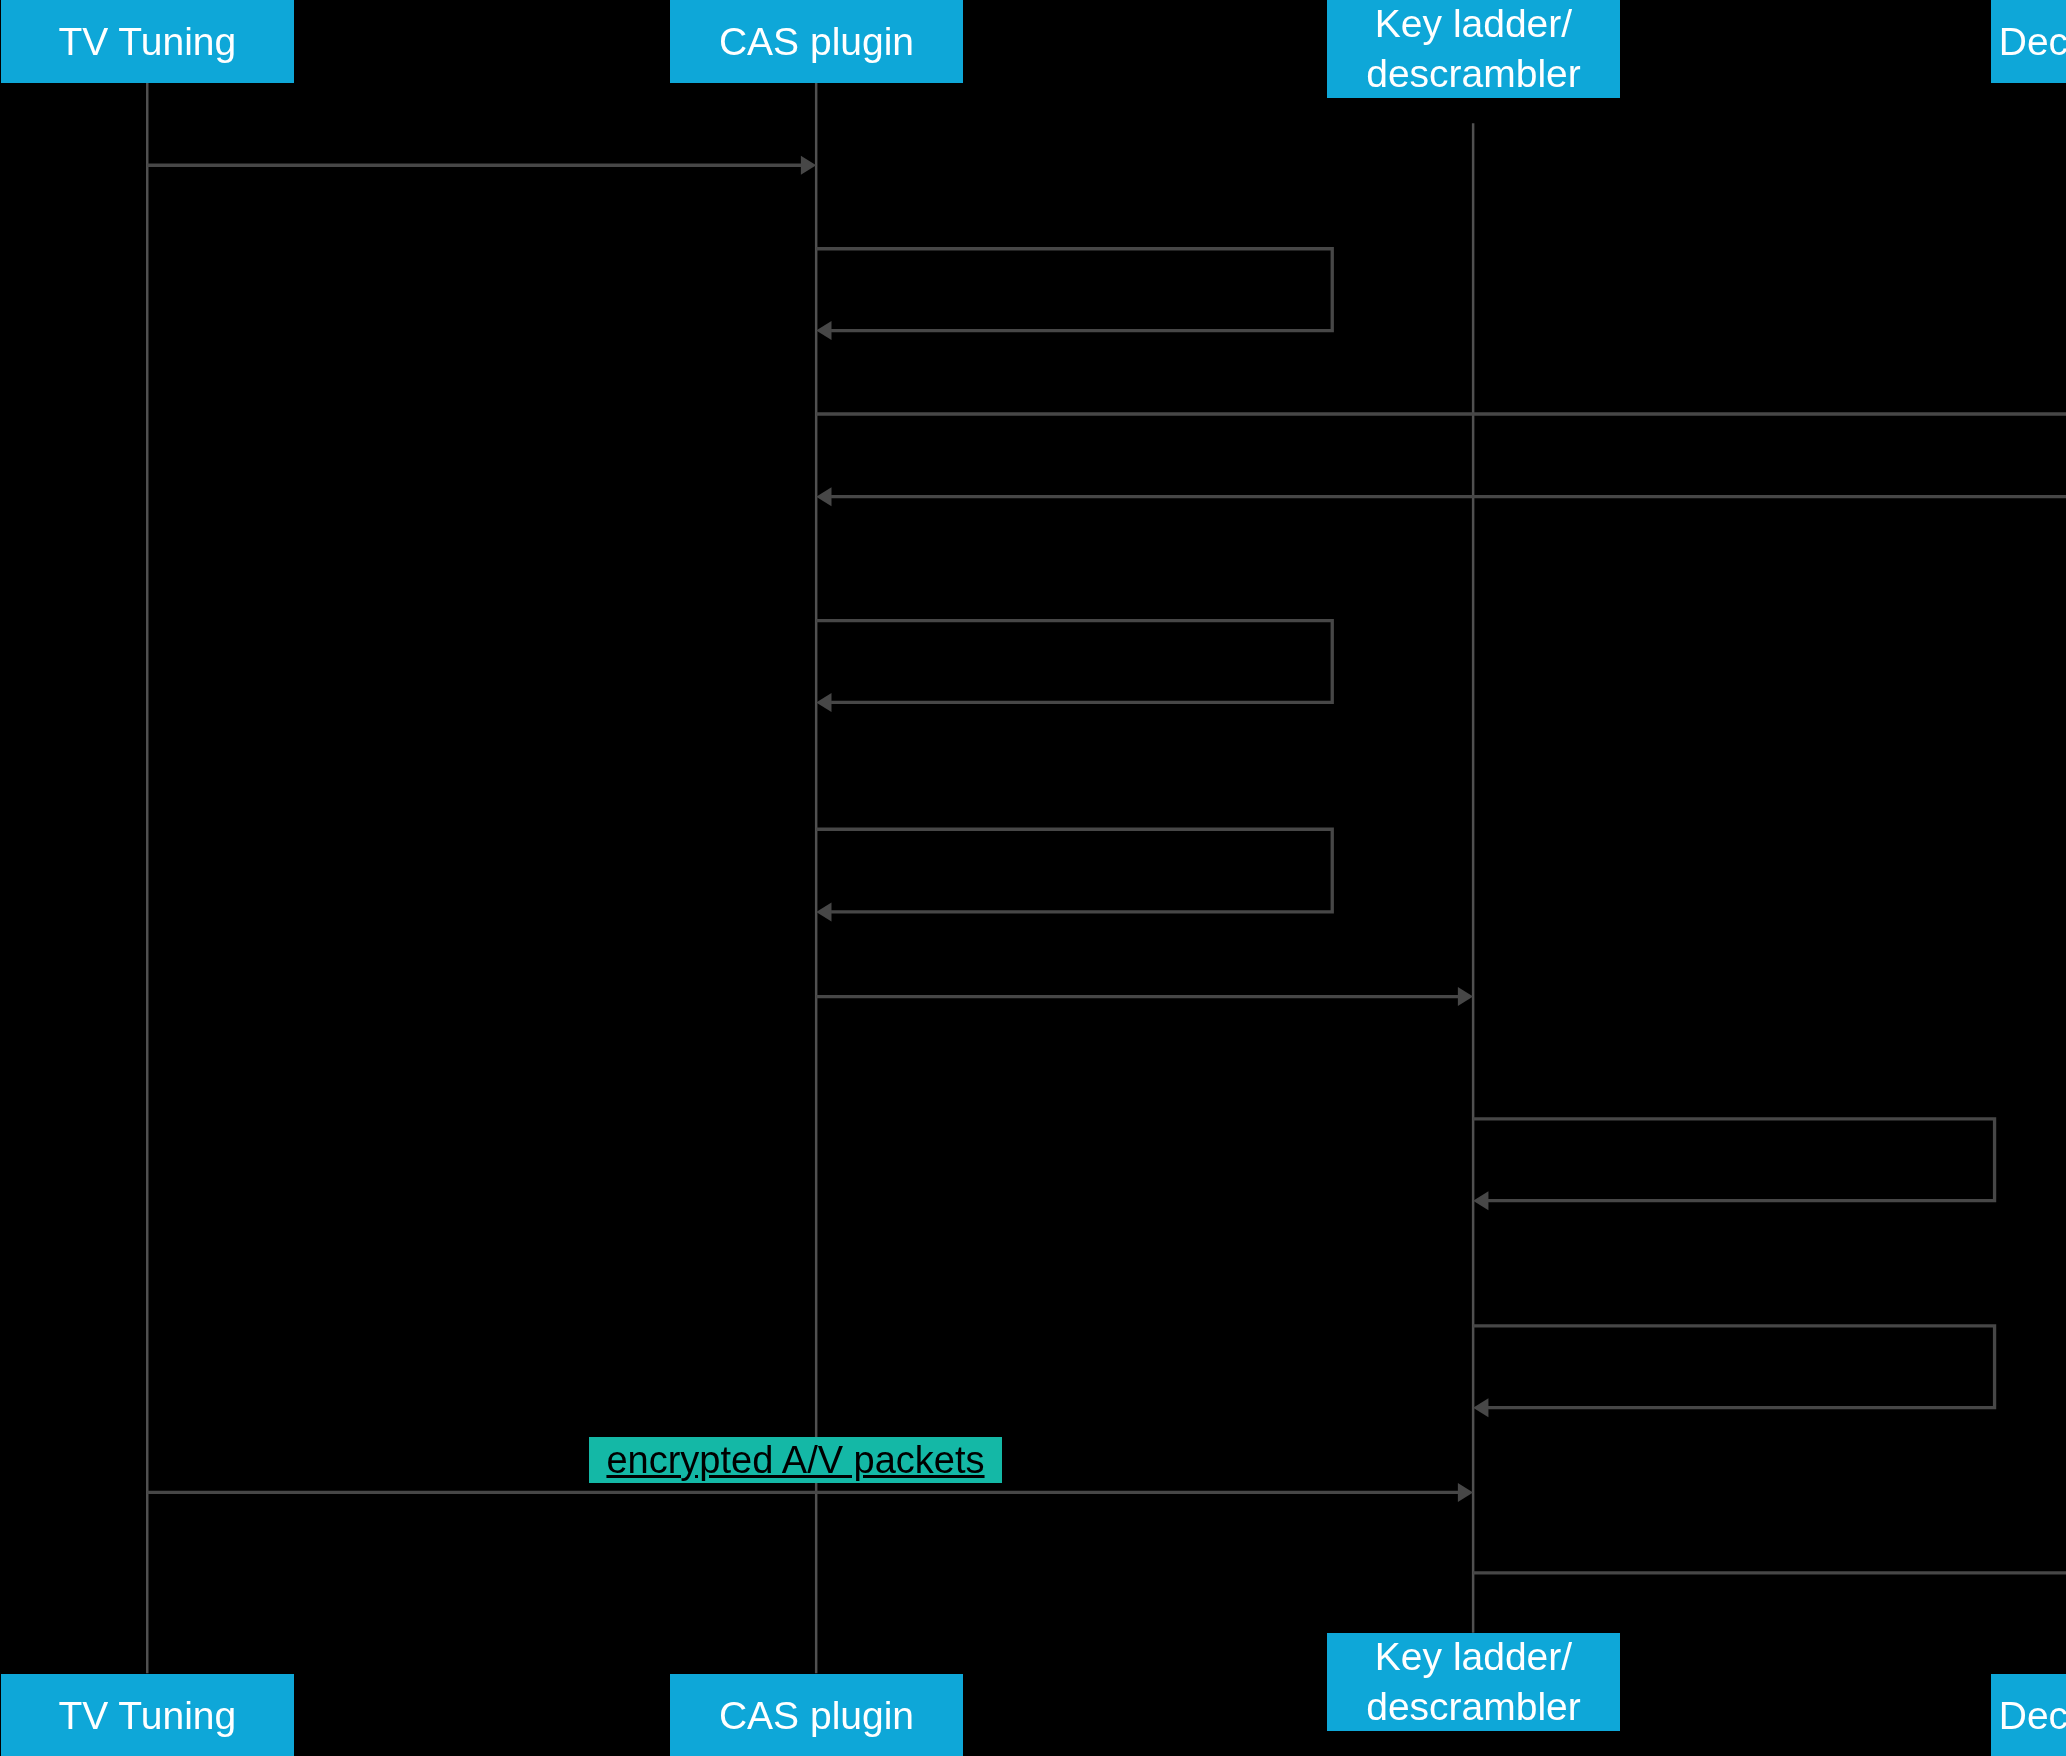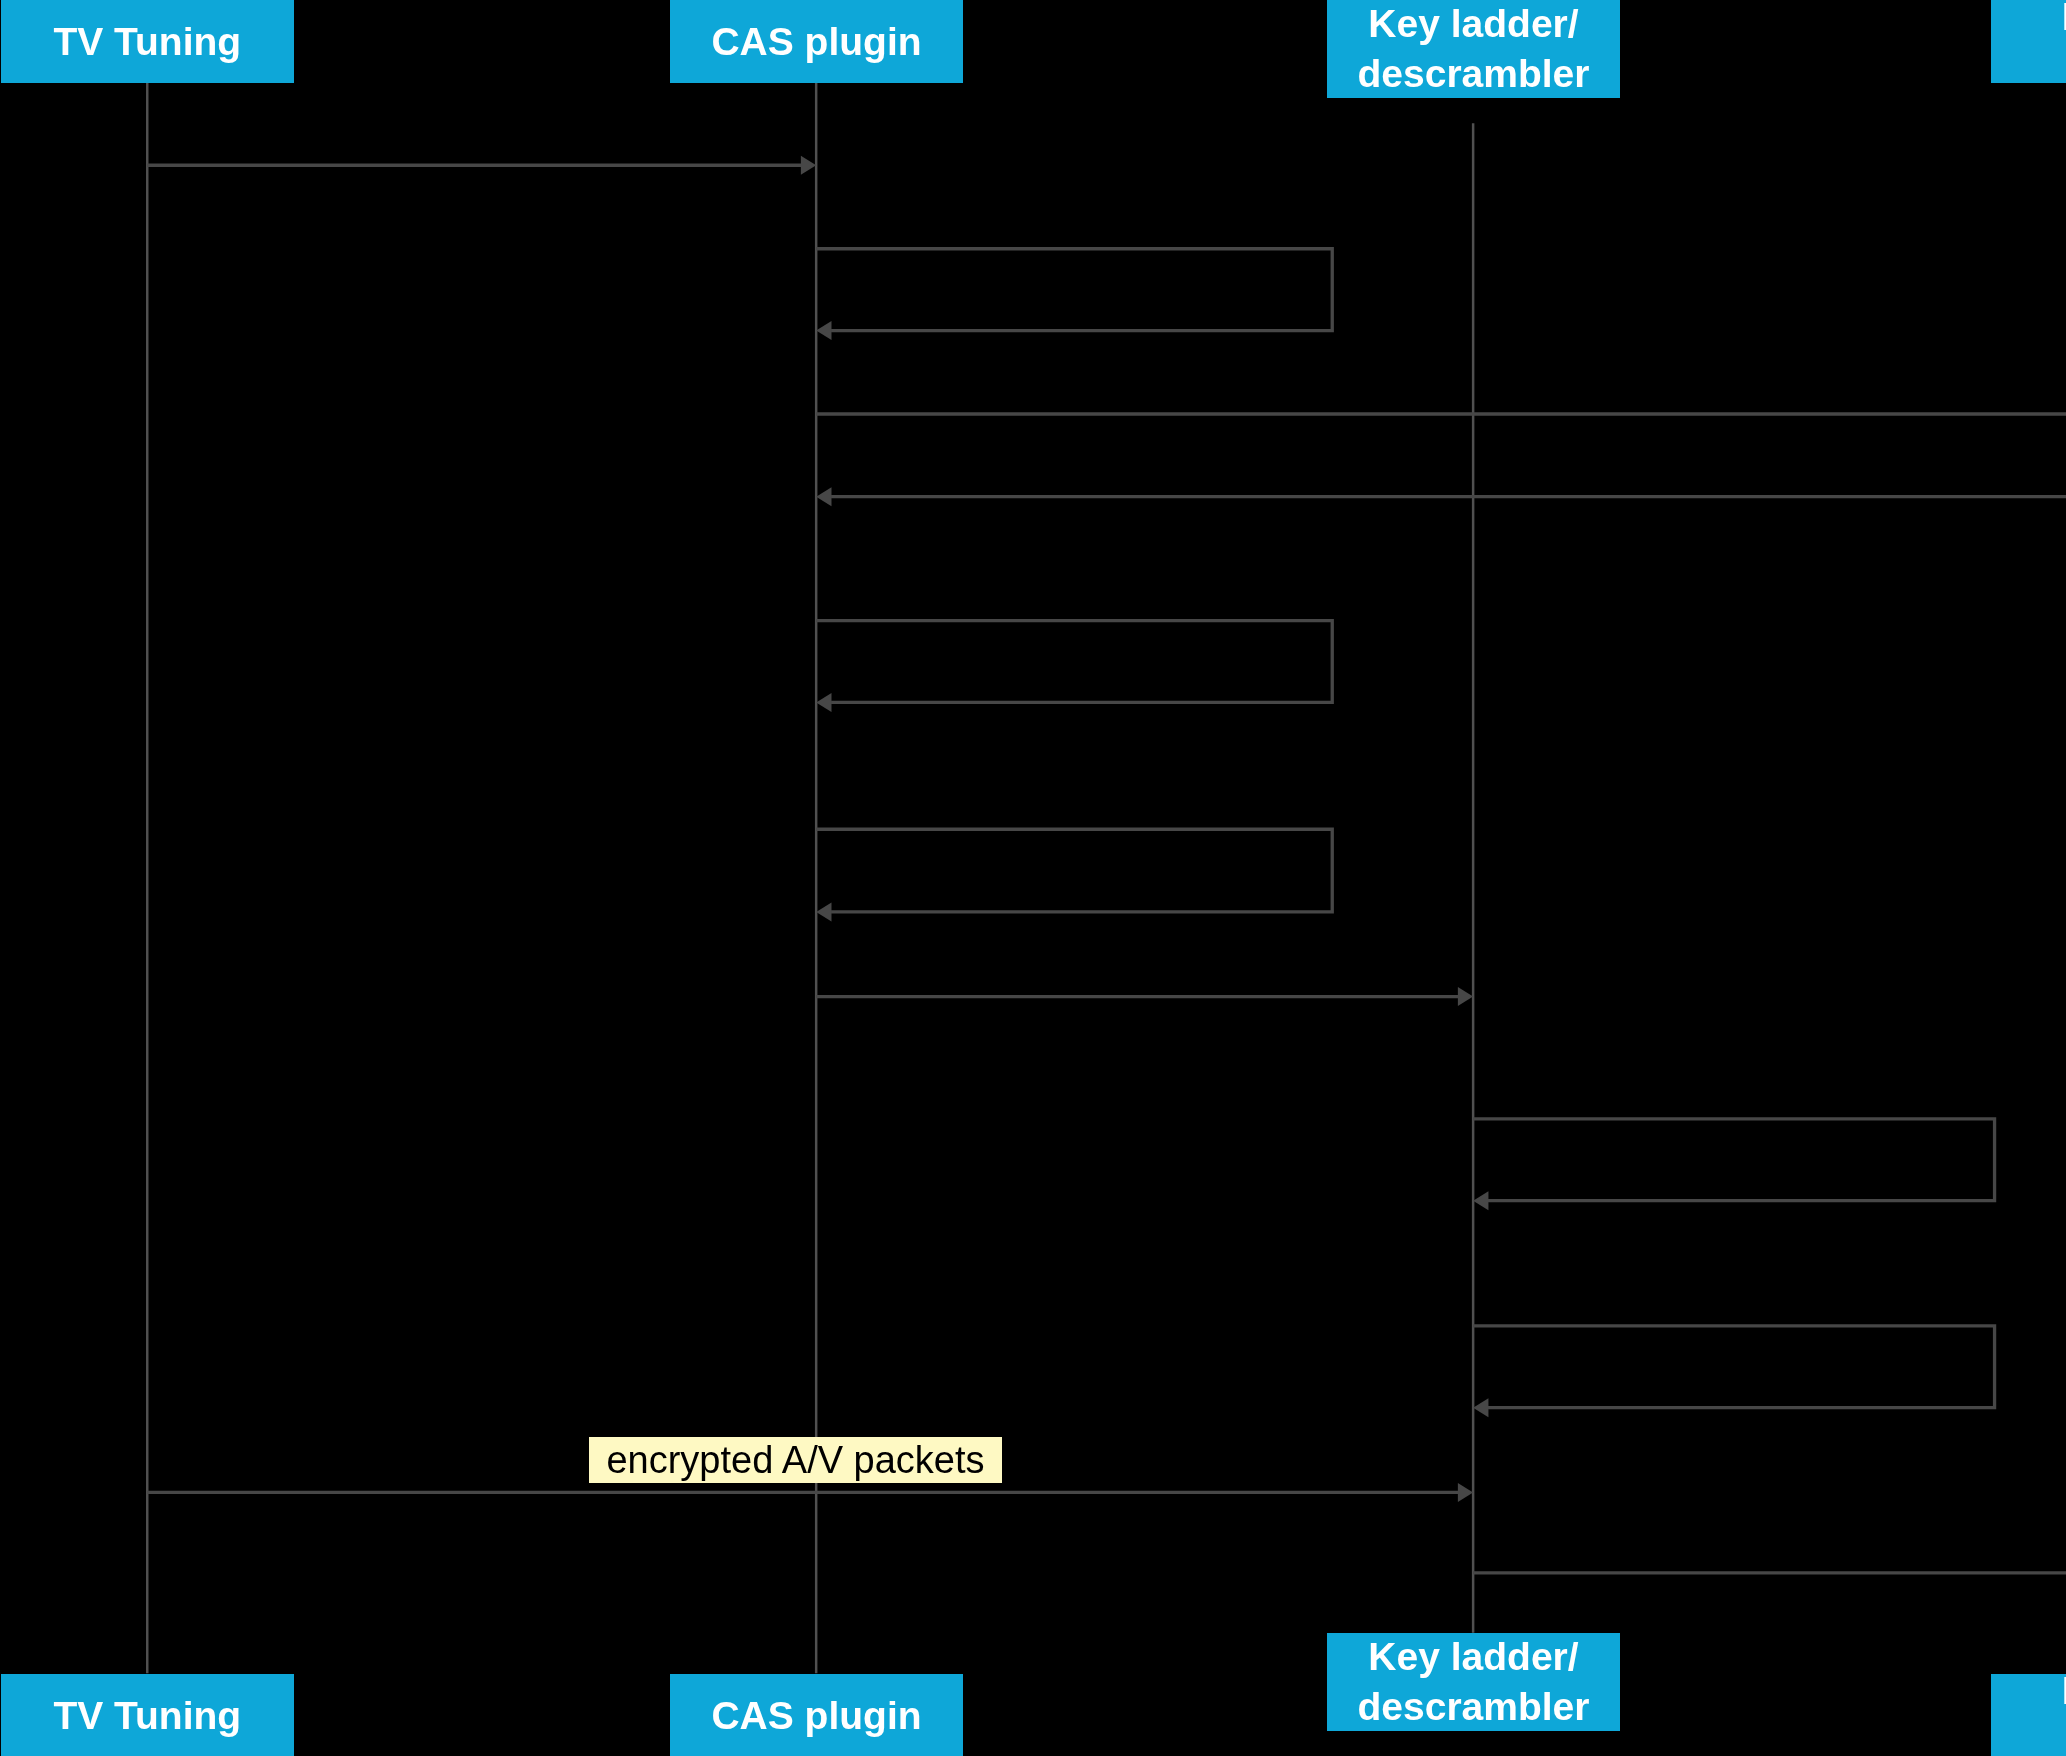--- a/index.html
+++ b/index.html
@@ -31,21 +31,20 @@
     background: #0ea7d8;
     color: #ffffff;
     display: flex;
     align-items: center;
     justify-content: center;
     text-align: center;
     font-size: 39px;
     line-height: 1.28;
     white-space: pre-line;
     letter-spacing: 0px;
-    font-weight: bold;
   }
   .actor-box.h1 { height: 83px; }
   .actor-box.h2 { height: 98px; }
   #msg-label {
     position: absolute;
     left: 589px;
     top: 1437px;
     width: 413px;
     height: 46px;
     background: #ffffff;
@@ -83,21 +82,21 @@
       <polygon points="3565,2412 3528,2389 3528,2435" fill="#474747"></polygon>
       <path d="M 3565 2708 H 4827 V 2906 H 3601" fill="none" stroke="#474747" stroke-width="8"></path>
       <polygon points="3565,2906 3602,2883 3602,2929" fill="#474747"></polygon>
       <path d="M 3565 3209 H 4827 V 3407 H 3601" fill="none" stroke="#474747" stroke-width="8"></path>
       <polygon points="3565,3407 3602,3384 3602,3430" fill="#474747"></polygon>
       <line x1="356" y1="3612" x2="3529" y2="3612" stroke="#474747" stroke-width="8"></line>
       <polygon points="3565,3612 3528,3589 3528,3635" fill="#474747"></polygon>
       <line x1="3565" y1="3807" x2="5136" y2="3807" stroke="#474747" stroke-width="8"></line>
       <polygon points="5172,3807 5135,3784 5135,3830" fill="#474747"></polygon>
     </svg>
-  <div id="msg-label" style="background: #fef9c3; color: rgb(0, 0, 0);">encrypted A/V packets</div>
+  <div id="msg-label" style="background: #14b8a6; color: rgb(0, 0, 0); text-decoration: underline;">encrypted A/V packets</div>
 <div class="actor-box h1" style="left: 0.8px; top: 0px; background: rgb(14, 167, 216); color: rgb(255, 255, 255);"><span>TV Tuning</span></div>
     <div class="actor-box h1" style="left: 0.8px; top: 1674px; background: rgb(14, 167, 216); color: rgb(255, 255, 255);"><span>TV Tuning</span></div>
     <div class="actor-box h1" style="left: 670px; top: 0px; background: rgb(14, 167, 216); color: rgb(255, 255, 255);"><span>CAS plugin</span></div>
     <div class="actor-box h1" style="left: 670px; top: 1674px; background: rgb(14, 167, 216); color: rgb(255, 255, 255);"><span>CAS plugin</span></div>
     <div class="actor-box h2" style="left: 1327px; top: 0px; background: rgb(14, 167, 216); color: rgb(255, 255, 255);"><span>Key ladder/
 descrambler</span></div>
     <div class="actor-box h2" style="left: 1327px; top: 1633px; background: rgb(14, 167, 216); color: rgb(255, 255, 255);"><span>Key ladder/
 descrambler</span></div>
     <div class="actor-box h1" style="left: 1991px; top: 0px; background: rgb(14, 167, 216); color: rgb(255, 255, 255);"><span>Decode, display</span></div>
     <div class="actor-box h1" style="left: 1991px; top: 1674px; background: rgb(14, 167, 216); color: rgb(255, 255, 255);"><span>Decode, display</span></div>

